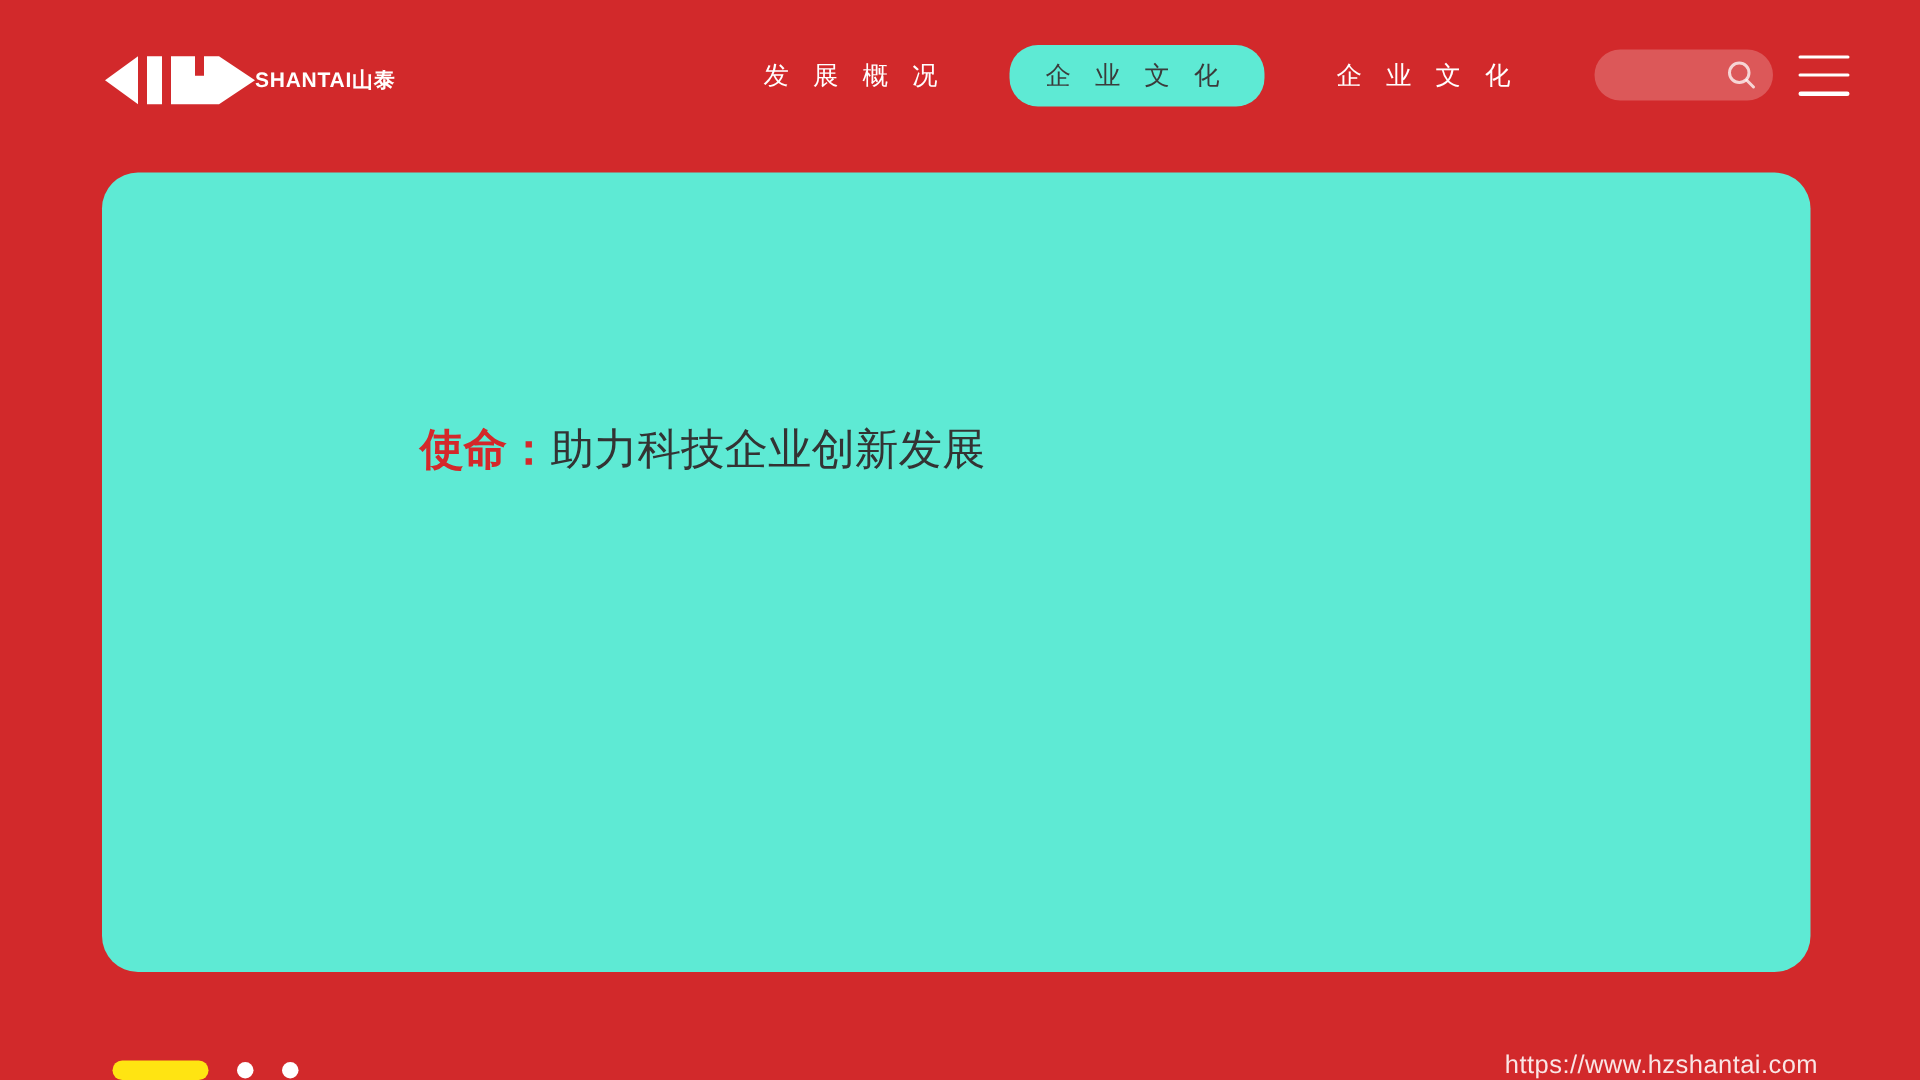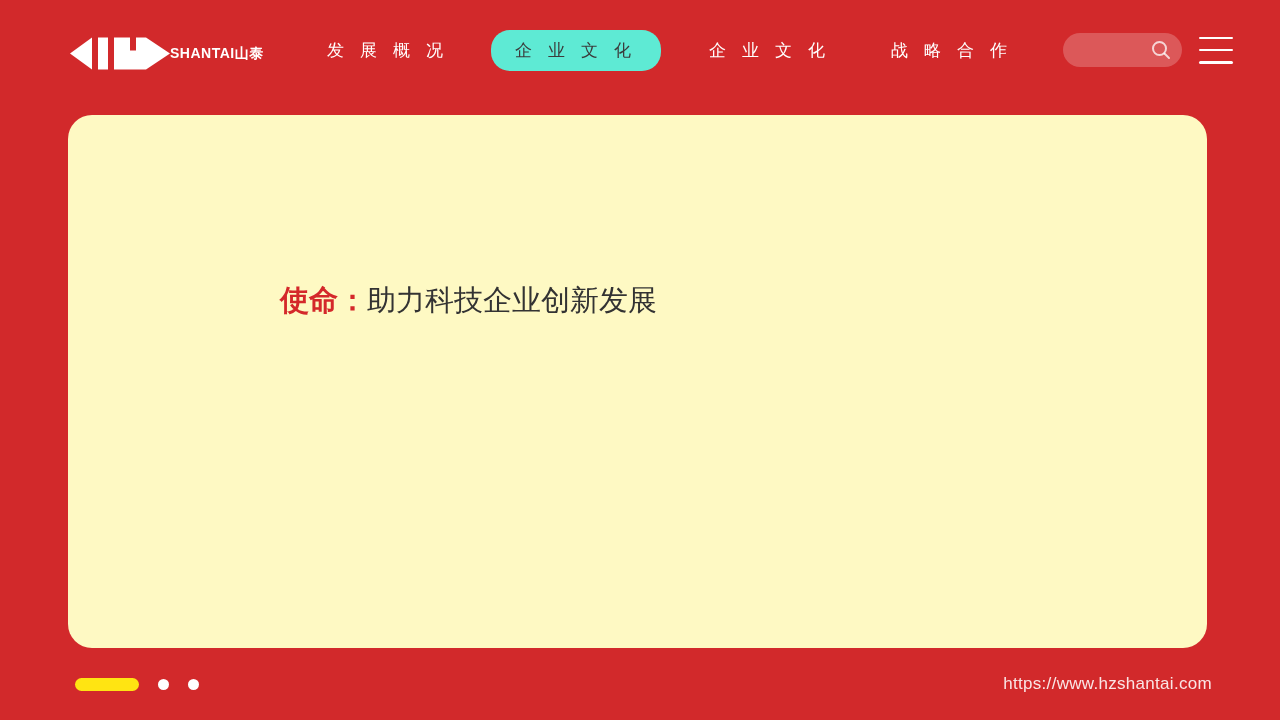--- a/index.html
+++ b/index.html
@@ -96,21 +96,21 @@
     border-radius: 2px;
   }
 
   
   .card {
     position: absolute;
     left: 68px;
     top: 115px;
     width: 1139px;
     height: 533px;
-    background: #fef9c3;
+    background: #5eead4;
     border-radius: 24px;
     padding: 165px 40px 0 212px;
   }
   .value-line {
     font-size: 29px;
     line-height: 41px;
     margin-bottom: 36px;
     color: #333333;
     white-space: nowrap;
   }
@@ -120,21 +120,21 @@
   }
 
   
   .footer {
     position: absolute;
     left: 0;
     top: 648px;
     width: 1280px;
     height: 72px;
     display: flex;
-    align-items: center;
+    align-items: flex-end;
     padding: 0 68px 0 75px;
   }
   .pagination {
     display: flex;
     align-items: center;
     gap: 19px;
   }
   .page-pill {
     width: 64px;
     height: 13px;
@@ -171,21 +171,20 @@
         </g>
       </svg>
     </span>
     <span class="logo-text">SHANTAI山泰</span>
   </div>
 
   <div class="nav">
     <div class="nav-item">发展概况</div>
     <div class="nav-item active">企业文化</div>
     <div class="nav-item">企业文化</div>
-    <div class="nav-item">战略合作</div>
   </div>
 
   <div class="search-box">
     <input class="search-input" type="text" placeholder="" style="">
     <span class="search-icon">
       <svg width="22" height="22" viewBox="0 0 22 22">
         <circle cx="9.5" cy="9.5" r="6.5" fill="none" stroke="rgba(255,255,255,0.75)" stroke-width="2"></circle>
         <line x1="14.5" y1="14.5" x2="19" y2="19" stroke="rgba(255,255,255,0.75)" stroke-width="2" stroke-linecap="round"></line>
       </svg>
     </span>

